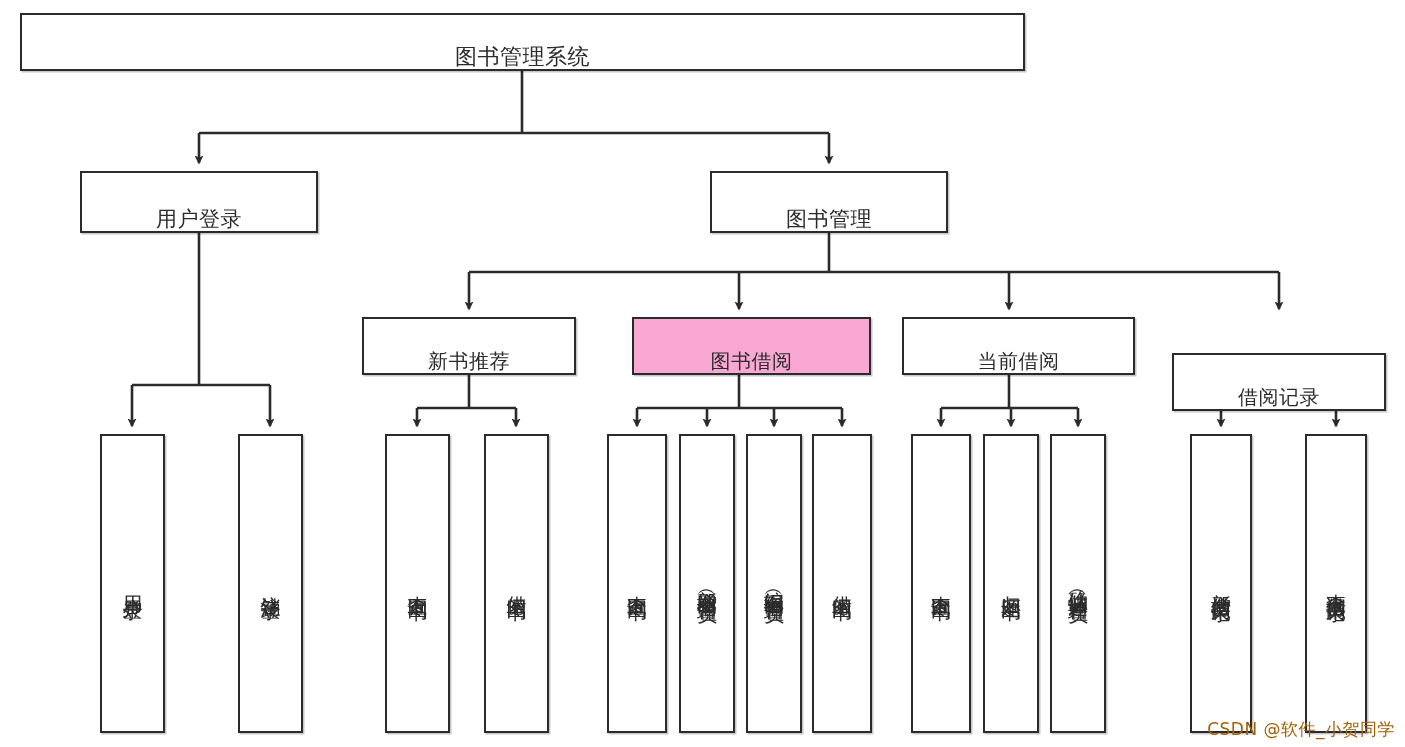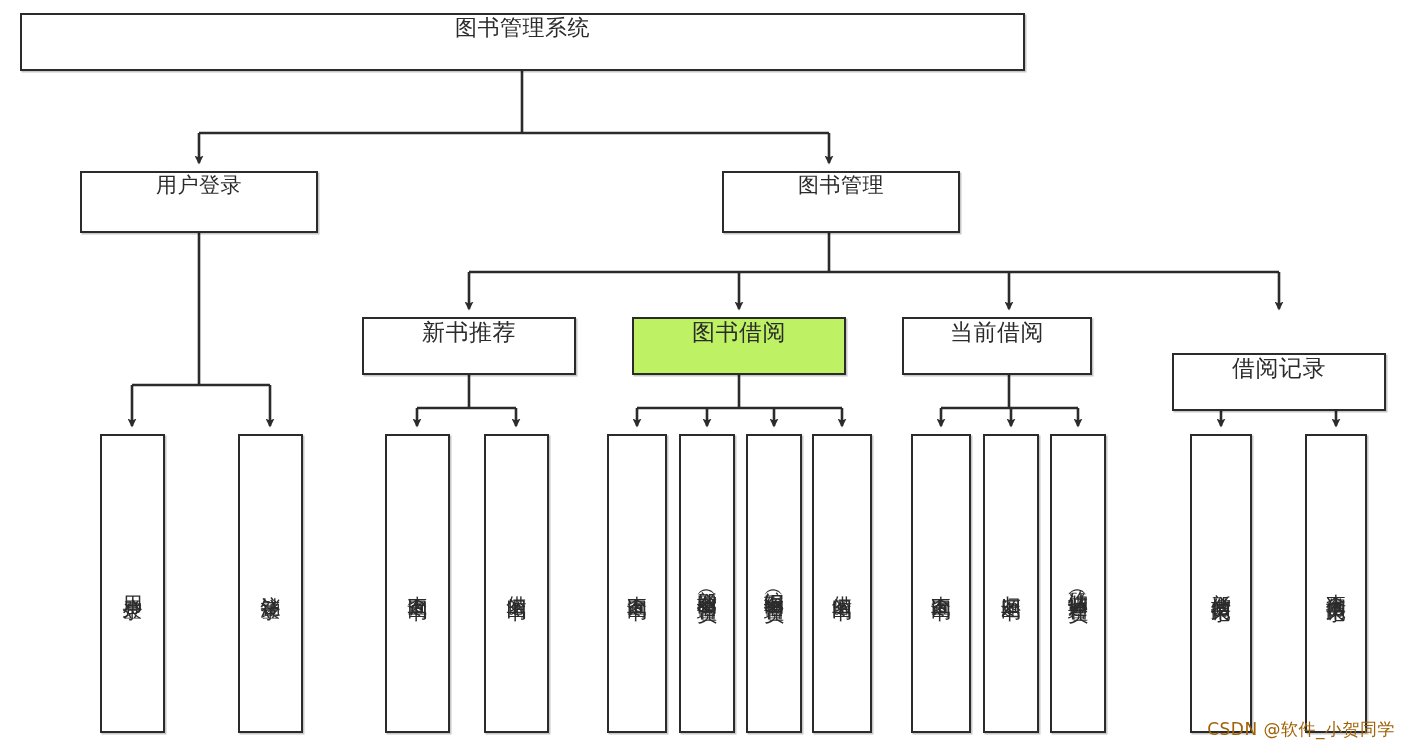--- a/index.html
+++ b/index.html
@@ -25,34 +25,34 @@
     height: 747px;
     pointer-events: none;
   }
   .node {
     position: absolute;
     box-sizing: border-box;
     background: #ffffff;
     border: 2.5px solid #2b2b2b;
     box-shadow: 1.5px 1.5px 0 rgba(0,0,0,0.22);
     display: flex;
-    align-items: flex-start;
+    align-items: flex-end;
     justify-content: center;
     color: #2b2b2b;
   }
   .node-label {
     font-size: 21px;
     line-height: 1.15;
     letter-spacing: 0.5px;
     white-space: nowrap;
     color: #2b2b2b;
   }
   .node.root .node-label { font-size: 22px; }
   .node.level2 .node-label { font-size: 21px; }
-  .node.level3 .node-label { font-size: 23px; }
+  .node.level3 .node-label { font-size: 20px; font-family: Liberation Serif, serif; }
 
   .node.leaf {
     align-items: center;
     justify-content: center;
   }
   .node.leaf .node-label {
     writing-mode: vertical-rl;
     text-orientation: upright;
     font-size: 20px;
     line-height: 1.45;
@@ -126,31 +126,31 @@
     </g>
   </svg>
 
   <div class="node root" style="left: 20px; top: 13px; width: 1005px; height: 58px; border-color: rgb(43, 43, 43); background: rgb(255, 255, 255); color: rgb(43, 43, 43);">
     <span class="node-label">图书管理系统</span>
   </div>
 
   <div class="node level2" style="left: 80px; top: 171px; width: 238px; height: 62px; border-color: rgb(43, 43, 43); background: rgb(255, 255, 255); color: rgb(43, 43, 43);">
     <span class="node-label">用户登录</span>
   </div>
-  <div class="node level2" style="left: 710px; top: 171px; width: 238px; height: 62px; border-color: rgb(43, 43, 43); background: rgb(255, 255, 255); color: rgb(43, 43, 43); margin-left: 12px;">
+  <div class="node level2" style="left: 710px; top: 171px; width: 238px; height: 62px; border-color: rgb(43, 43, 43); background: rgb(255, 255, 255); color: rgb(43, 43, 43);">
     <span class="node-label">图书管理</span>
   </div>
 
   <div class="node level3" style="left: 362px; top: 317px; width: 214px; height: 58px; border-color: rgb(43, 43, 43); background: rgb(255, 255, 255); color: rgb(43, 43, 43);">
     <span class="node-label">新书推荐</span>
   </div>
-  <div class="node level3" style="left: 632px; top: 317px; width: 214px; height: 58px; border-color: rgb(43, 43, 43); background: #bef264; color: rgb(43, 43, 43);">
+  <div class="node level3" style="left: 632px; top: 317px; width: 239px; height: 58px; border-color: rgb(43, 43, 43); background: #f9a8d4; color: rgb(43, 43, 43);">
     <span class="node-label">图书借阅</span>
   </div>
-  <div class="node level3" style="left: 902px; top: 317px; width: 190px; height: 58px; border-color: rgb(43, 43, 43); background: rgb(255, 255, 255); color: rgb(43, 43, 43);">
+  <div class="node level3" style="left: 902px; top: 317px; width: 233px; height: 58px; border-color: rgb(43, 43, 43); background: rgb(255, 255, 255); color: rgb(43, 43, 43);">
     <span class="node-label">当前借阅</span>
   </div>
   <div class="node level3" style="left: 1172px; top: 317px; width: 214px; height: 58px; border-color: rgb(43, 43, 43); background: rgb(255, 255, 255); color: rgb(43, 43, 43); margin-top: 36px;">
     <span class="node-label">借阅记录</span>
   </div>
 
   <div class="node leaf" style="left: 100px; top: 434px; width: 65px; height: 299px; border-color: rgb(43, 43, 43); background: rgb(255, 255, 255); color: rgb(43, 43, 43);">
     <span class="node-label">用户登录</span>
   </div>
   <div class="node leaf" style="left: 238px; top: 434px; width: 65px; height: 299px; border-color: rgb(43, 43, 43); background: rgb(255, 255, 255); color: rgb(43, 43, 43);">

